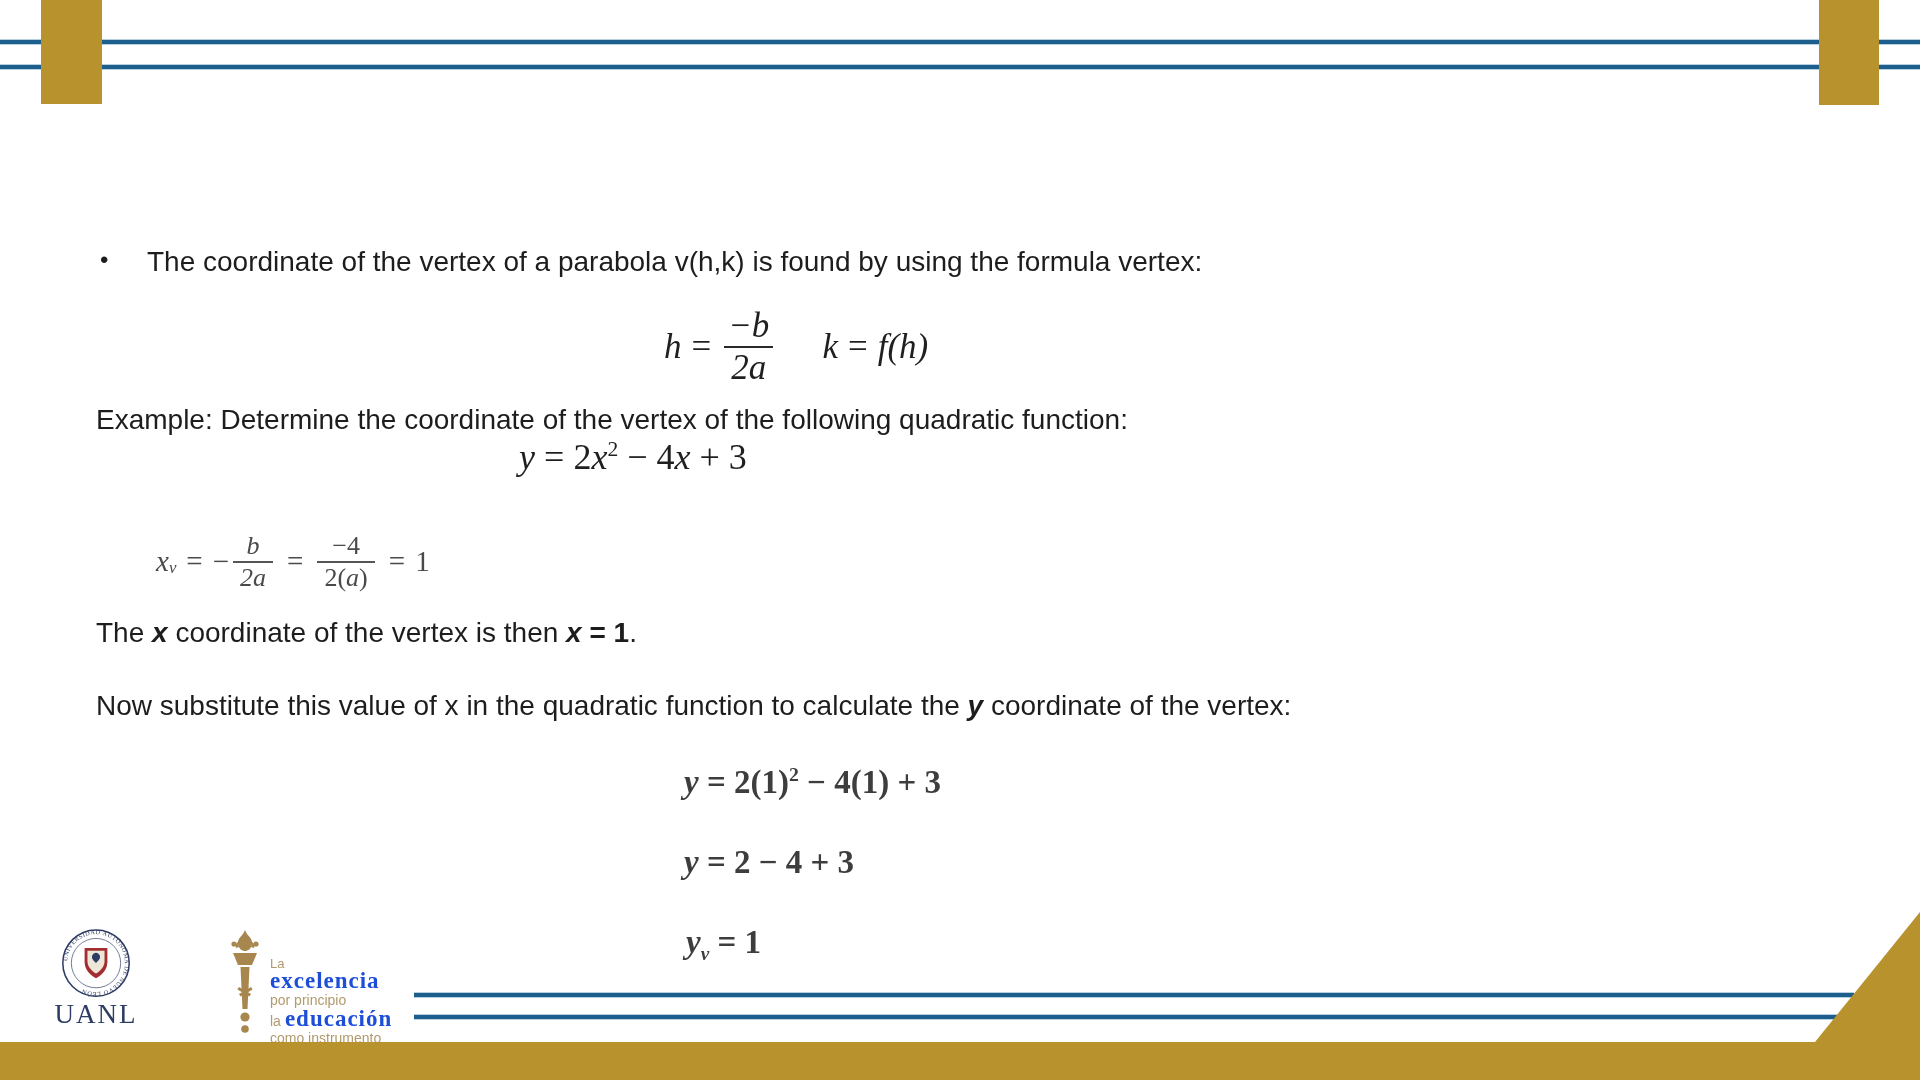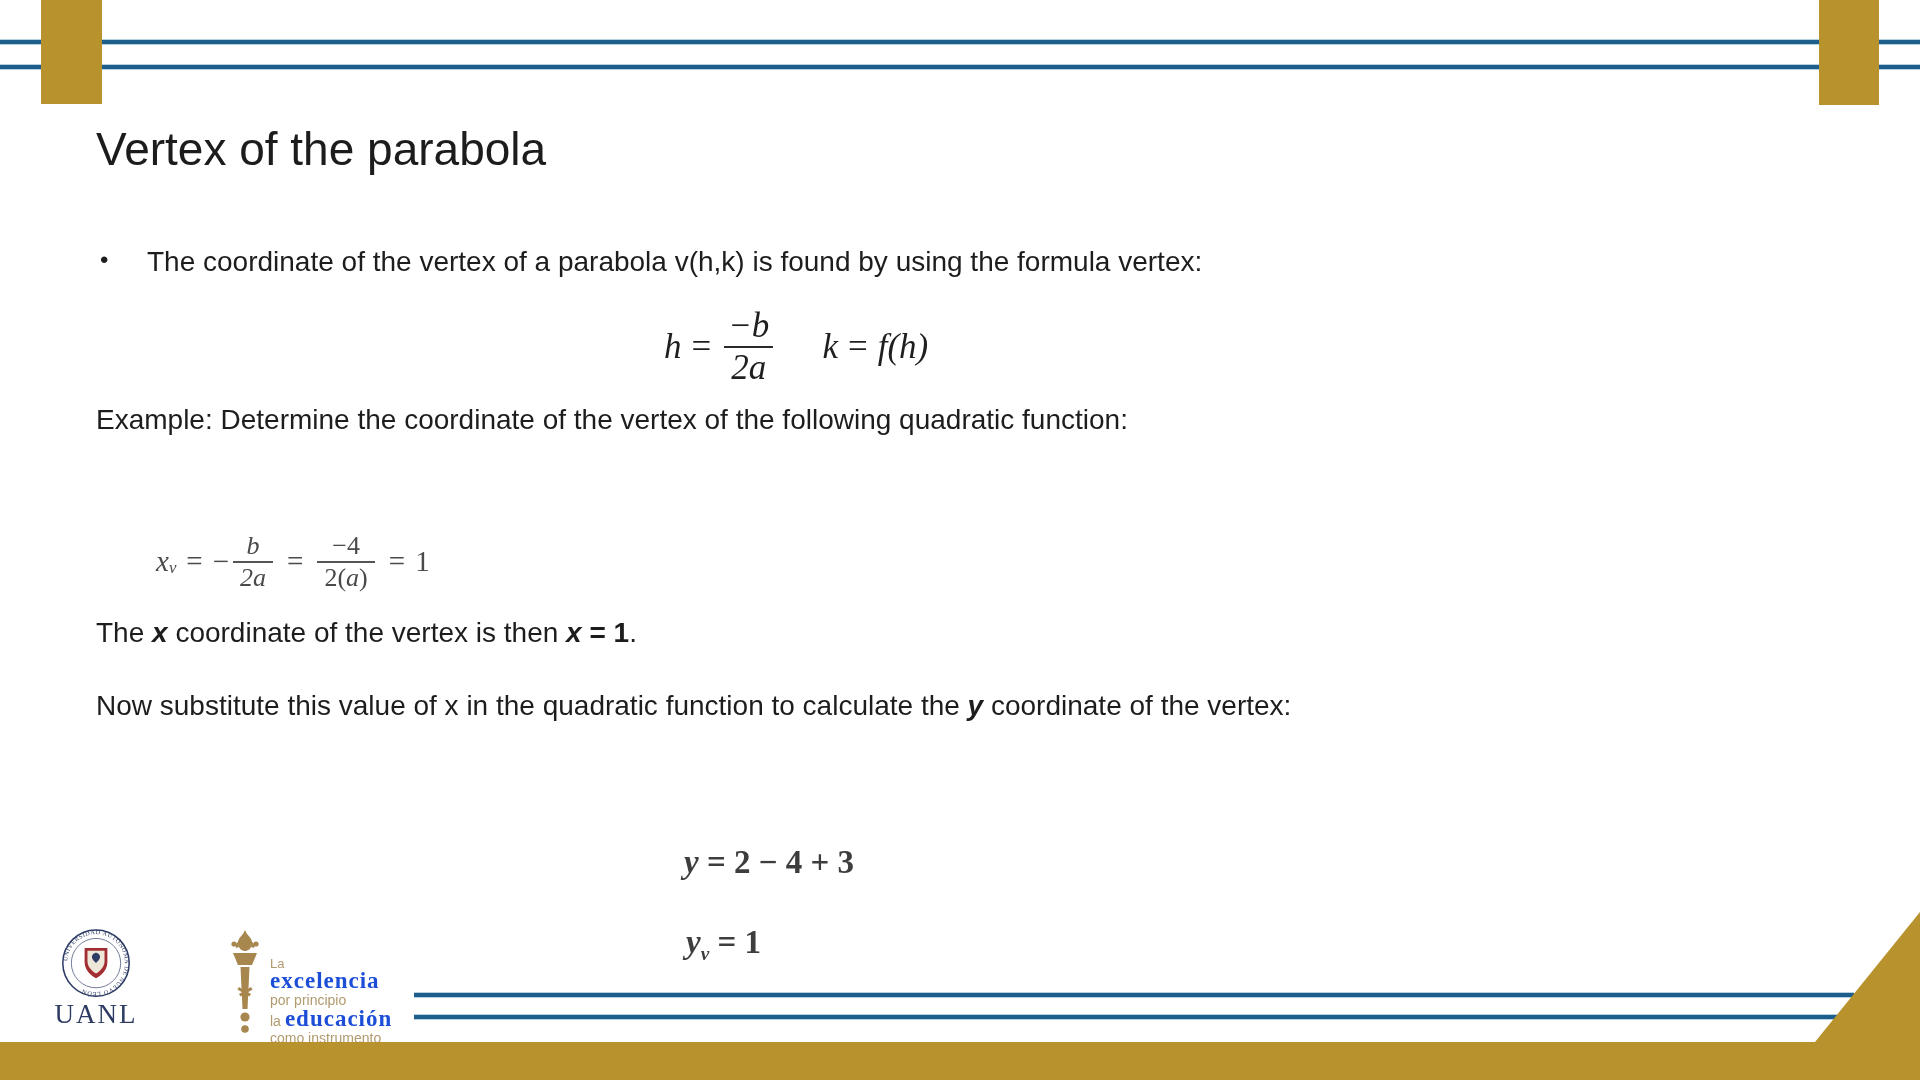--- a/index.html
+++ b/index.html
@@ -66,21 +66,20 @@
 </head>
 <body>
 
 <div class="slide">
 
   <div class="h-line top-line-1"></div>
   <div class="h-line top-line-2"></div>
   <div class="gold-bar left"></div>
   <div class="gold-bar right"></div>
 
-  <h1 class="title">Vertex of the parabola</h1>
 
   <div class="bullet-row body-text">
     <span class="bullet-marker">•</span>
     <span>The coordinate of the vertex of a parabola v(h,k) is found by using the formula vertex:</span>
   </div>
 
   <div class="vertex-formula math">
     <i>h</i>
     <span class="op">=</span>
     <span class="frac">
@@ -88,20 +87,21 @@
       <i class="den">2a</i>
     </span>
     <span class="spacer"></span>
     <i>k</i>
     <span class="op">=</span>
     <i>f(h)</i>
   </div>
 
   <div class="row example-row">
     <span class="body-text">Example: Determine the coordinate of the vertex of the following quadratic function:</span>
+    <span class="math example-eq"><i>y</i><span> = 2</span><i>x</i><span class="sup">2</span><span> − 4</span><i>x</i><span> + 3</span></span>
   </div>
 
   <div class="row apply-row">
     <span class="math xv-formula">
       <i>x</i>
         <span class="sub">v</span>
       <span class="op">=</span>
       <span>−</span>
       <span class="frac">
         <i class="num">b</i>
@@ -118,20 +118,21 @@
   </div>
 
   <div class="row then-row body-text">
     <span><span>The </span><span class="bix">x</span><span> coordinate of the vertex is then </span><span class="bix">x</span><span class="bold"> = 1</span><span>.</span></span>
   </div>
 
   <div class="row substitute-row body-text">
     <span><span>Now substitute this value of x in the quadratic function to calculate the </span><span class="bix">y</span><span> coordinate of the vertex:</span></span>
   </div>
 
+  <div class="step-eq step-1 math"><i>y</i><span> = 2(1)</span><span class="sup">2</span><span> − 4(1) + 3</span></div>
   <div class="step-eq step-2 math"><i>y</i><span> = 2 − 4 + 3</span></div>
   <div class="step-eq step-3 math"><i>y</i><span class="sub">v</span><span> = 1</span></div>
 
   <svg class="seal" viewBox="0 0 80 78">
     <circle cx="40" cy="37" r="35" fill="#ffffff" stroke="#2e3c64" stroke-width="1.6"></circle>
     <circle cx="40" cy="37" r="26" fill="none" stroke="#2e3c64" stroke-width="0.7"></circle>
     <defs>
         <path id="sealRing" d="M40,37 m-30.5,0 a30.5,30.5 0 1,1 61,0 a30.5,30.5 0 1,1 -61,0"></path>
       </defs>
     <text font-size="6.6" fill="#2e3c64" letter-spacing="0.5" font-family="Liberation Serif, serif">

